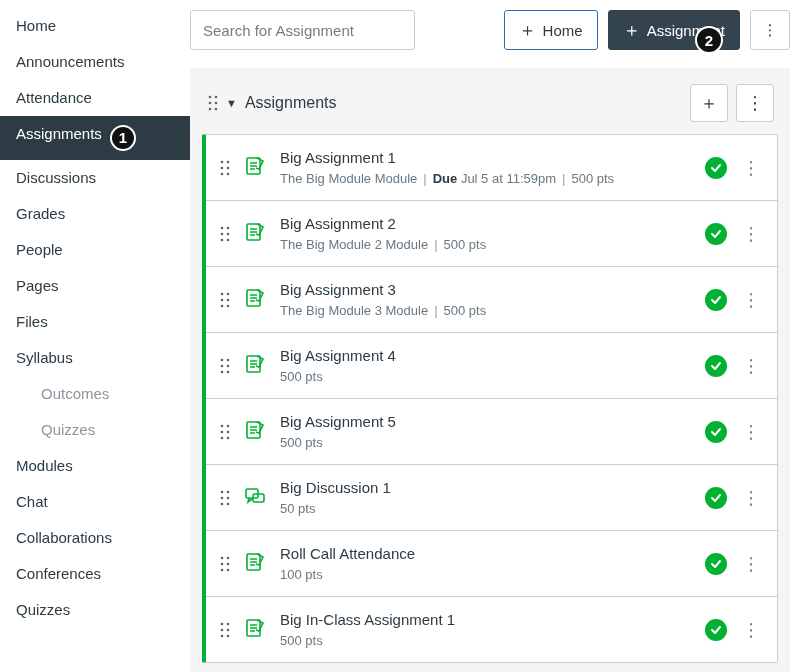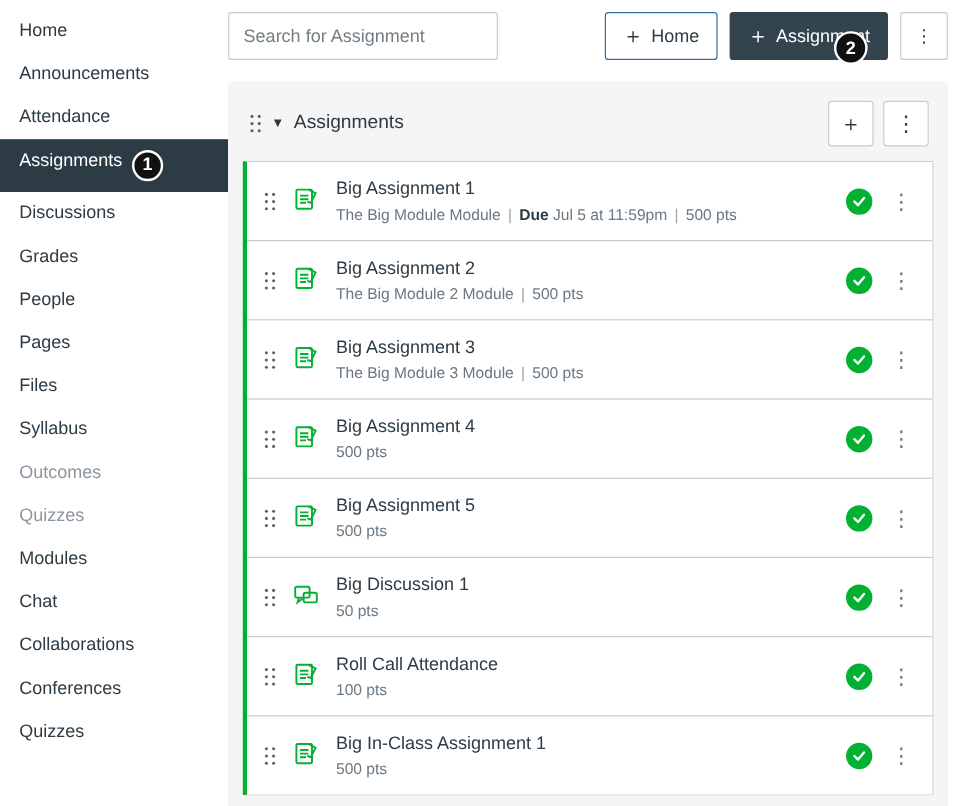--- a/index.html
+++ b/index.html
@@ -26,21 +26,21 @@
     font-size: 15px;
     line-height: 18px;
     cursor: pointer;
     color: #2D3B45;
     display: flex;
   }
   .nav-item.active {
     background: #2D3B45;
     color: #fff;
   }
-  .nav-item.disabled { color: #8d959f; }
+  .nav-item.disabled { color: #8d959f; margin-left: 25px; }
   .num-badge {
     width: 26px; height: 26px;
     border-radius: 50%;
     background: #111;
     color: #fff;
     display: inline-flex;
     align-items: center; justify-content: center;
     font-weight: 600;
     font-size: 15px;
     margin-left: 8px;

